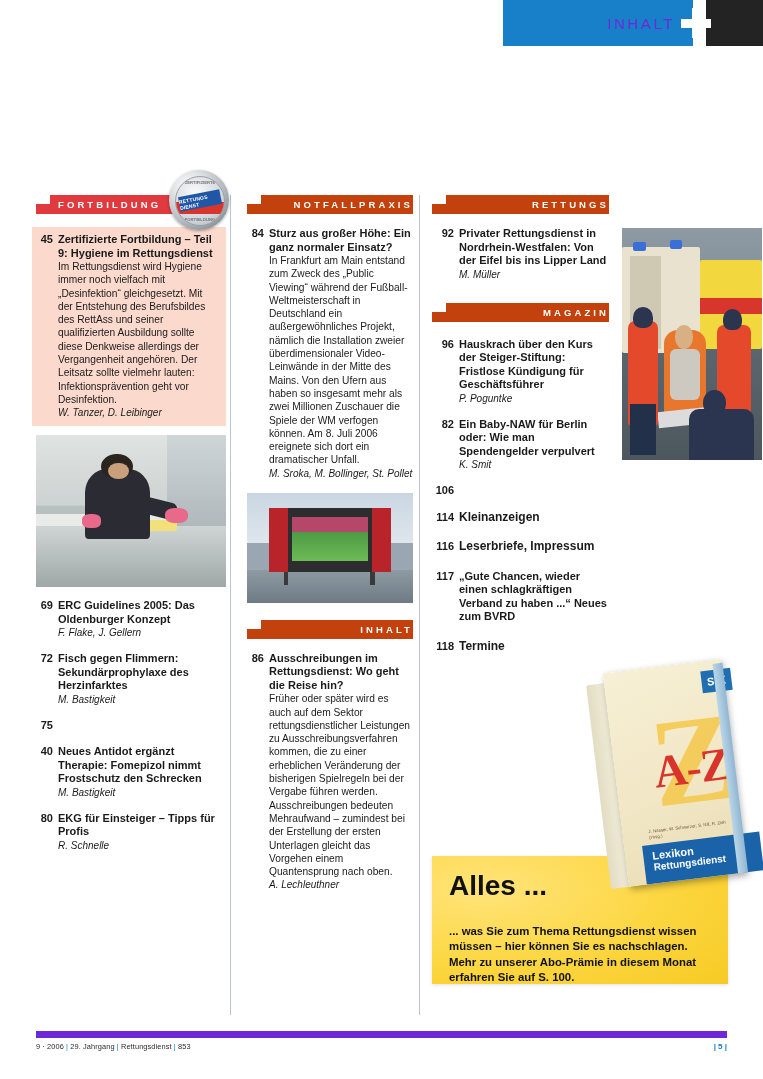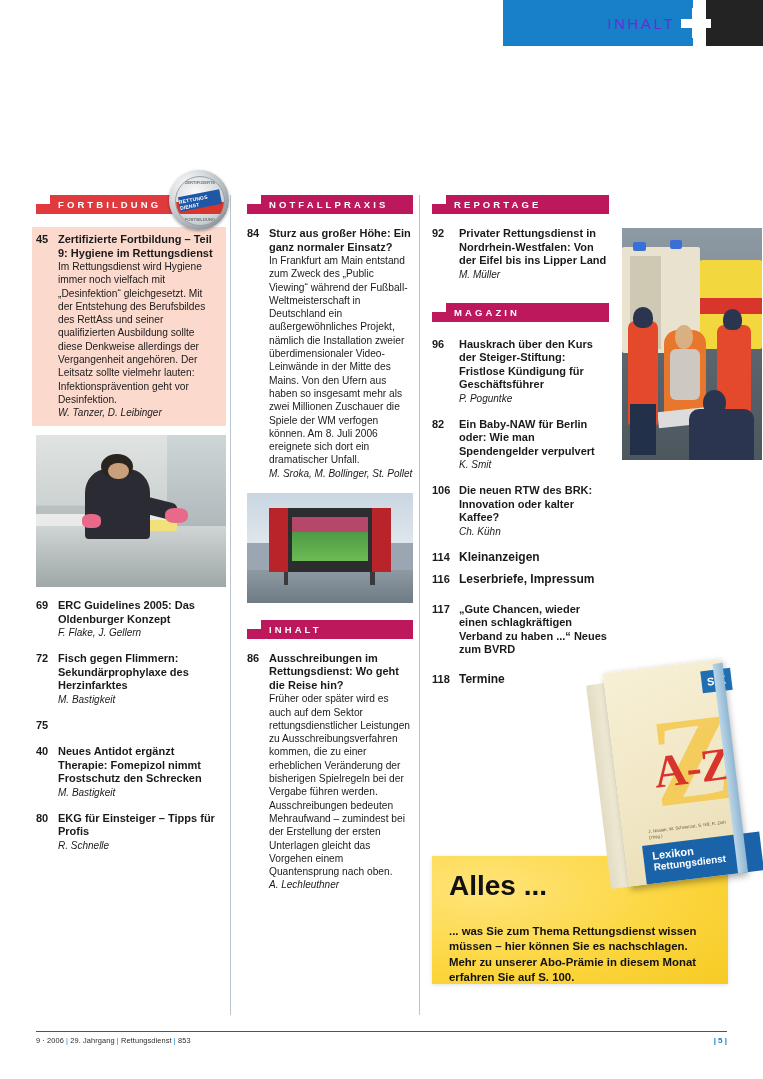--- a/index.html
+++ b/index.html
@@ -26,28 +26,28 @@
   .col1{left:36px;width:190px;}
   .col2{left:247px;width:166px;}
   .col3{left:432px;width:177px;}
   .col-rule{position:absolute;top:195px;width:1px;background:#b9c6d2;}
 
   
   .band{position:relative;height:19px;margin-bottom:13px;
     display:flex;align-items:center;color:#fff;
     font-size:9.5px;font-weight:700;letter-spacing:3.1px;}
   .band.red{background:#e03a3e;}
-  .band.blue{background:#be185d;}
+  .band.blue{background:#c2410c;justify-content:flex-end;}
   .band .notch{position:absolute;left:0;top:0;width:14px;height:9px;background:#fff;}
   .band .btxt{padding-left:22px;}
 
   
   .entry{display:flex;margin-bottom:13px;}
   .entry .pg{font-weight:700;font-size:11px;line-height:13.5px;flex:0 0 auto;
-             padding-right:5px;}
+             text-align:right;padding-right:5px;}
   .col1 .pg,.col2 .pg{width:17px;}
   .col3 .pg{width:22px;}
   .entry .body{flex:1 1 auto;}
   .ttl{font-weight:700;font-size:11px;line-height:13.5px;}
   .desc{font-size:10.2px;line-height:13.3px;font-weight:400;}
   .auth{font-style:italic;font-size:10px;line-height:13px;}
   .plain{font-weight:700;font-size:12px;line-height:13.5px;}
 
   
   .tint{background:#fbd9cd;padding:6px 8px 7px 4px;margin-left:-4px;}
@@ -147,21 +147,21 @@
   .seal-red{position:absolute;left:0;top:52%;width:100%;height:26%;background:#d8352c;}
   .seal-ban{position:absolute;left:3px;top:34%;width:42px;height:15px;background:#1f57a6;
     transform:rotate(-11deg);color:#fff;font-size:5px;font-weight:700;
     display:flex;align-items:center;justify-content:center;letter-spacing:.2px;}
   .seal-txt{position:absolute;inset:0;color:#6f777c;font-size:4.2px;font-weight:700;}
   .seal-t1{position:absolute;left:8px;top:3px;width:32px;text-align:center;}
   .seal-t2{position:absolute;left:8px;bottom:3px;width:32px;text-align:center;}
 
   
   .foot{position:absolute;left:36px;top:1031px;width:691px;height:20px;
-        border-top:1px solid #6d28d9;padding-top:4px;
+        border-top:7px solid #6d28d9;padding-top:4px;
         display:flex;justify-content:space-between;align-items:flex-start;}
   .foot-l{font-size:7.4px;color:#2b2b2b;letter-spacing:.1px;}
   .foot-r{font-size:8px;color:#1880c8;font-weight:700;}
   .sep{color:#1880c8;}
 </style>
 </head>
 <body>
 
 <div class="page">
 
@@ -294,21 +294,21 @@
         <div class="desc">Früher oder später wird es auch auf dem Sektor rettungsdienstlicher Leistungen zu Ausschreibungsverfahren kommen, die zu einer erheblichen Veränderung der bisherigen Spielregeln bei der Vergabe führen werden. Ausschreibungen bedeuten Mehraufwand – zumindest bei der Erstellung der ersten Unterlagen gleicht das Vorgehen einem Quantensprung nach oben.</div>
         <div class="auth">A. Lechleuthner</div>
       </div>
     </div>
   </div>
 
   <div class="col col3">
 
     <div class="band blue">
       <div class="notch"></div>
-      <div class="btxt">REPORTAGE</div>
+      <div class="btxt">RETTUNGS</div>
     </div>
 
     <div class="entry">
       <div class="pg">92</div>
       <div class="body">
         <div class="ttl">Privater Rettungsdienst in Nordrhein-Westfalen: Von der Eifel bis ins Lipper Land</div>
         <div class="auth">M. Müller</div>
       </div>
     </div>
 
@@ -328,27 +328,23 @@
     <div class="entry">
       <div class="pg">82</div>
       <div class="body">
         <div class="ttl">Ein Baby-NAW für Berlin oder: Wie man Spendengelder verpulvert</div>
         <div class="auth">K. Smit</div>
       </div>
     </div>
 
     <div class="entry">
       <div class="pg">106</div>
-      <div class="body">
-        <div class="ttl">Die neuen RTW des BRK: Innovation oder kalter Kaffee?</div>
-        <div class="auth">Ch. Kühn</div>
-      </div>
-    </div>
-
-    <div class="entry" style="margin-bottom:9px">
+    </div>
+
+    <div class="entry" style="margin-bottom:16px">
       <div class="pg">114</div>
       <div class="body">
           <div class="plain">Kleinanzeigen</div>
         </div>
     </div>
 
     <div class="entry" style="margin-bottom:16px">
       <div class="pg">116</div>
       <div class="body">
           <div class="plain">Leserbriefe, Impressum</div>

